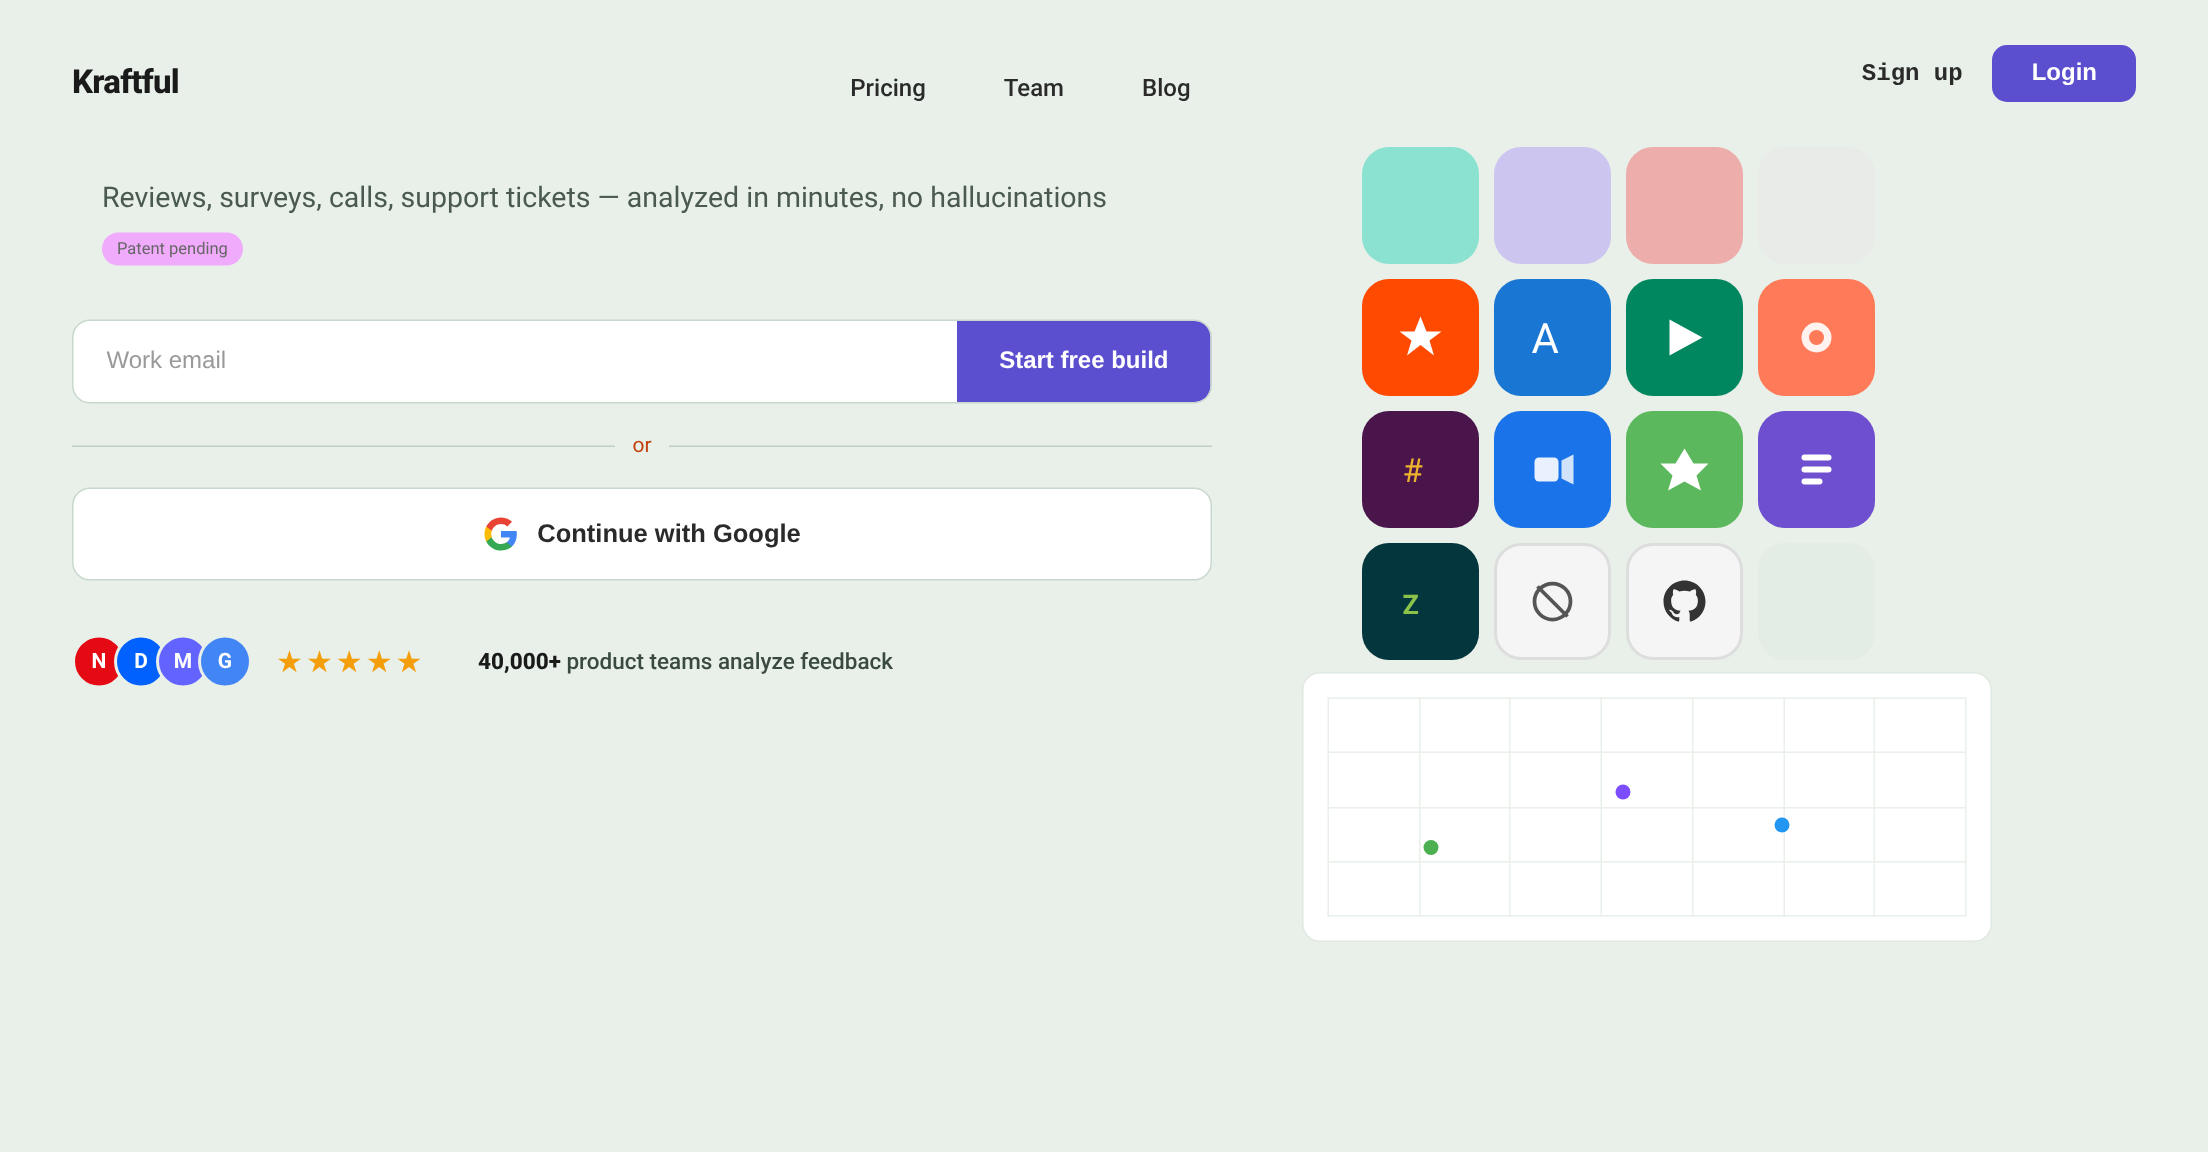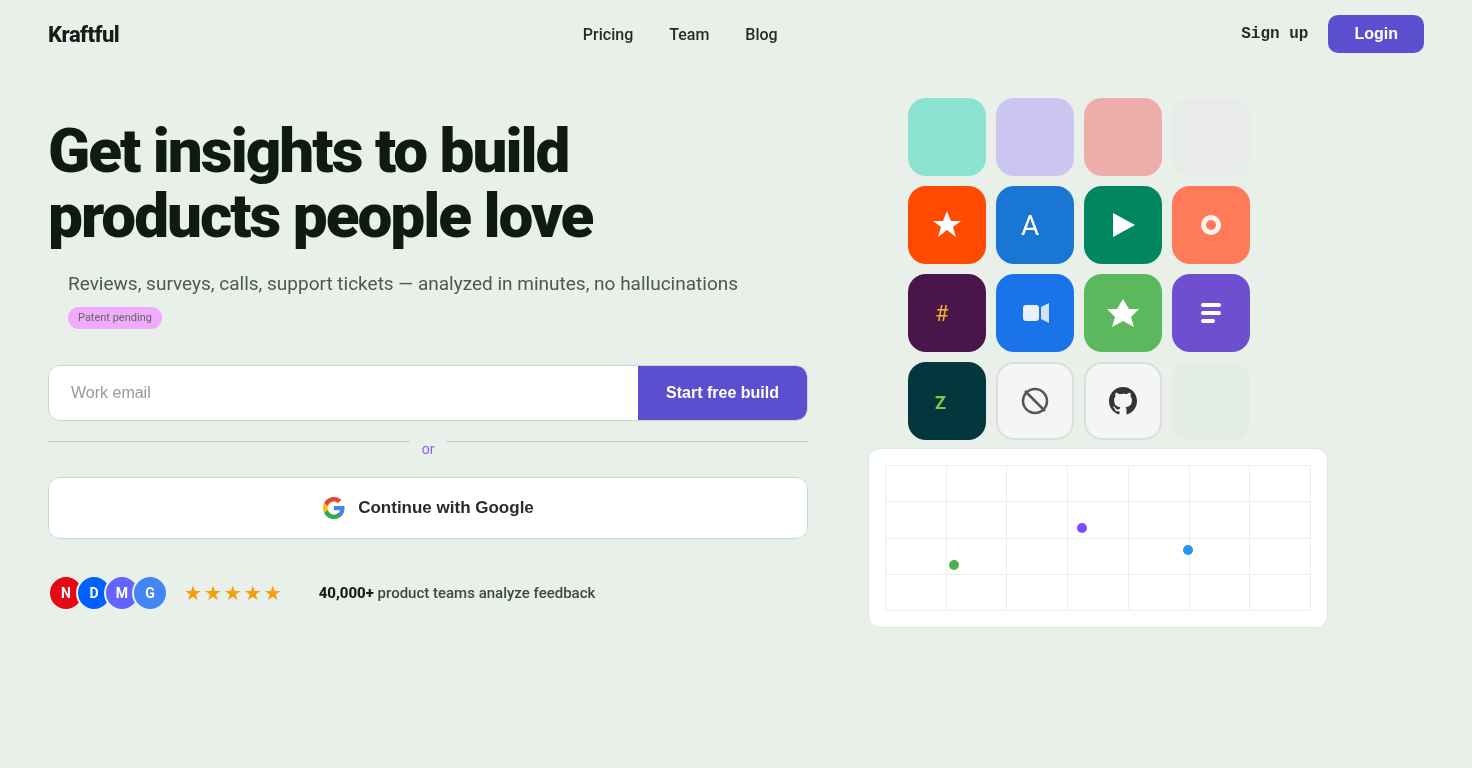--- a/index.html
+++ b/index.html
@@ -5,36 +5,36 @@
     * { margin: 0; padding: 0; box-sizing: border-box; }
     body {
       font-family: -apple-system, BlinkMacSystemFont, 'Segoe UI', Roboto, sans-serif;
       background-color: #e8f0e9;
       min-height: 768px;
       overflow: hidden;
     }
     
     nav {
       display: flex;
-      align-items: center;
+      align-items: flex-end;
       justify-content: space-between;
       padding: 0 48px;
       height: 68px;
     }
     .logo {
       font-size: 22px;
       font-weight: 800;
       color: #1a1a1a;
       letter-spacing: -0.5px;
     }
     .logo span { color: #1a1a1a; }
     .nav-links {
       display: flex;
       align-items: center;
-      gap: 36px;
+      gap: 52px;
     }
     .nav-link {
       font-size: 16px;
       color: #2a2a2a;
       text-decoration: none;
       font-weight: 500;
       cursor: pointer;
     }
     .nav-actions {
       display: flex;
@@ -133,24 +133,24 @@
       padding: 18px 28px;
       font-size: 16px;
       font-weight: 700;
       cursor: pointer;
       border-radius: 0 10px 10px 0;
       white-space: nowrap;
     }
     
     .or-divider {
       display: flex;
-      align-items: flex-start;
+      align-items: center;
       gap: 12px;
       margin-bottom: 20px;
-      color: #8b5cf6;
+      color: #c2410c;
       font-size: 14px;
     }
     .or-divider::before, .or-divider::after {
       content: '';
       flex: 1;
       height: 1px;
       background: #bfcfc2;
     }
     
     .google-btn {
@@ -301,24 +301,20 @@
     <a class="nav-link">Blog</a>
   </div>
   <div class="nav-actions">
     <button class="sign-up-btn">Sign up</button>
     <button class="login-btn">Login</button>
   </div>
 </nav>
 
 <div class="hero">
   <div class="hero-left">
-    <h1 class="hero-title">
-      <span>Get insights to build</span><br>
-      <span>products people love</span>
-    </h1>
     <p class="hero-subtitle">
       <span>Reviews, surveys, calls, support tickets — analyzed in minutes, no hallucinations</span>
       <span class="patent-badge">Patent pending</span>
     </p>
 
     <div class="email-form">
       <input class="email-input" type="email" placeholder="Work email" style="">
       <button class="start-btn">Start free build</button>
     </div>
 

